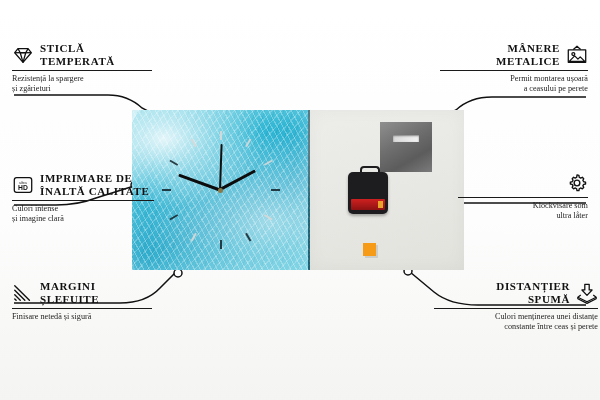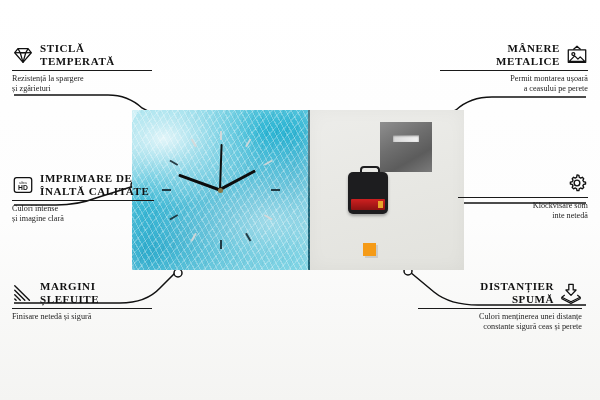--- a/index.html
+++ b/index.html
@@ -267,40 +267,40 @@
             <g fill="none" stroke="#111" stroke-width="1.5" stroke-linejoin="round">
           <path d="M12 3.2 l2.1 .55 .35 2.0 1.5 .87 1.85-.85 1.5 1.5 -.85 1.85 .87 1.5 2.0 .35 0 2.12 -2.0 .35 -.87 1.5 .85 1.85 -1.5 1.5 -1.85-.85 -1.5 .87 -.35 2.0 -2.12 0 -.35-2.0 -1.5-.87 -1.85 .85 -1.5-1.5 .85-1.85 -.87-1.5 -2.0-.35 0-2.12 2.0-.35 .87-1.5 -.85-1.85 1.5-1.5 1.85 .85 1.5-.87 .35-2.0 Z"></path>
           <circle cx="12" cy="12" r="3.1"></circle>
         </g>
           </svg>
       </span>
     </div>
     <div class="co-rule"></div>
     <div class="co-sub">
       <span>Klockvisare som</span><br>
-      <span>inte netedă</span>
-    </div>
-  </div>
-
-  <div class="callout right" style="right:18px;top:280px;width:164px;">
+      <span>ultra låter</span>
+    </div>
+  </div>
+
+  <div class="callout right" style="right:2px;top:280px;width:164px;">
     <div class="co-head">
       <span class="co-title">
         <span>DISTANȚIER</span><br>
         <span>SPUMĂ</span>
       </span>
       <span class="ico">
         <svg viewBox="0 0 24 24">
             <g fill="none" stroke="#111" stroke-width="1.4" stroke-linejoin="round">
           <path d="M9.6 2.5 h4.8 v6.2 h3.1 L12 14.6 L6.5 8.7 h3.1 Z"></path>
           <path d="M5.2 14.2 L2 16.6 L12 21.6 L22 16.6 L18.8 14.2"></path>
           <path d="M2 16.6 L2 18.3 L12 23.3 L22 18.3 L22 16.6"></path>
         </g>
           </svg>
       </span>
     </div>
     <div class="co-rule"></div>
     <div class="co-sub">
       <span>Culori menținerea unei distanțe</span><br>
-      <span>constante sigură ceas și perete</span>
+      <span>constante între ceas și perete</span>
     </div>
   </div>
 
 </div>
 
 </body></html>

